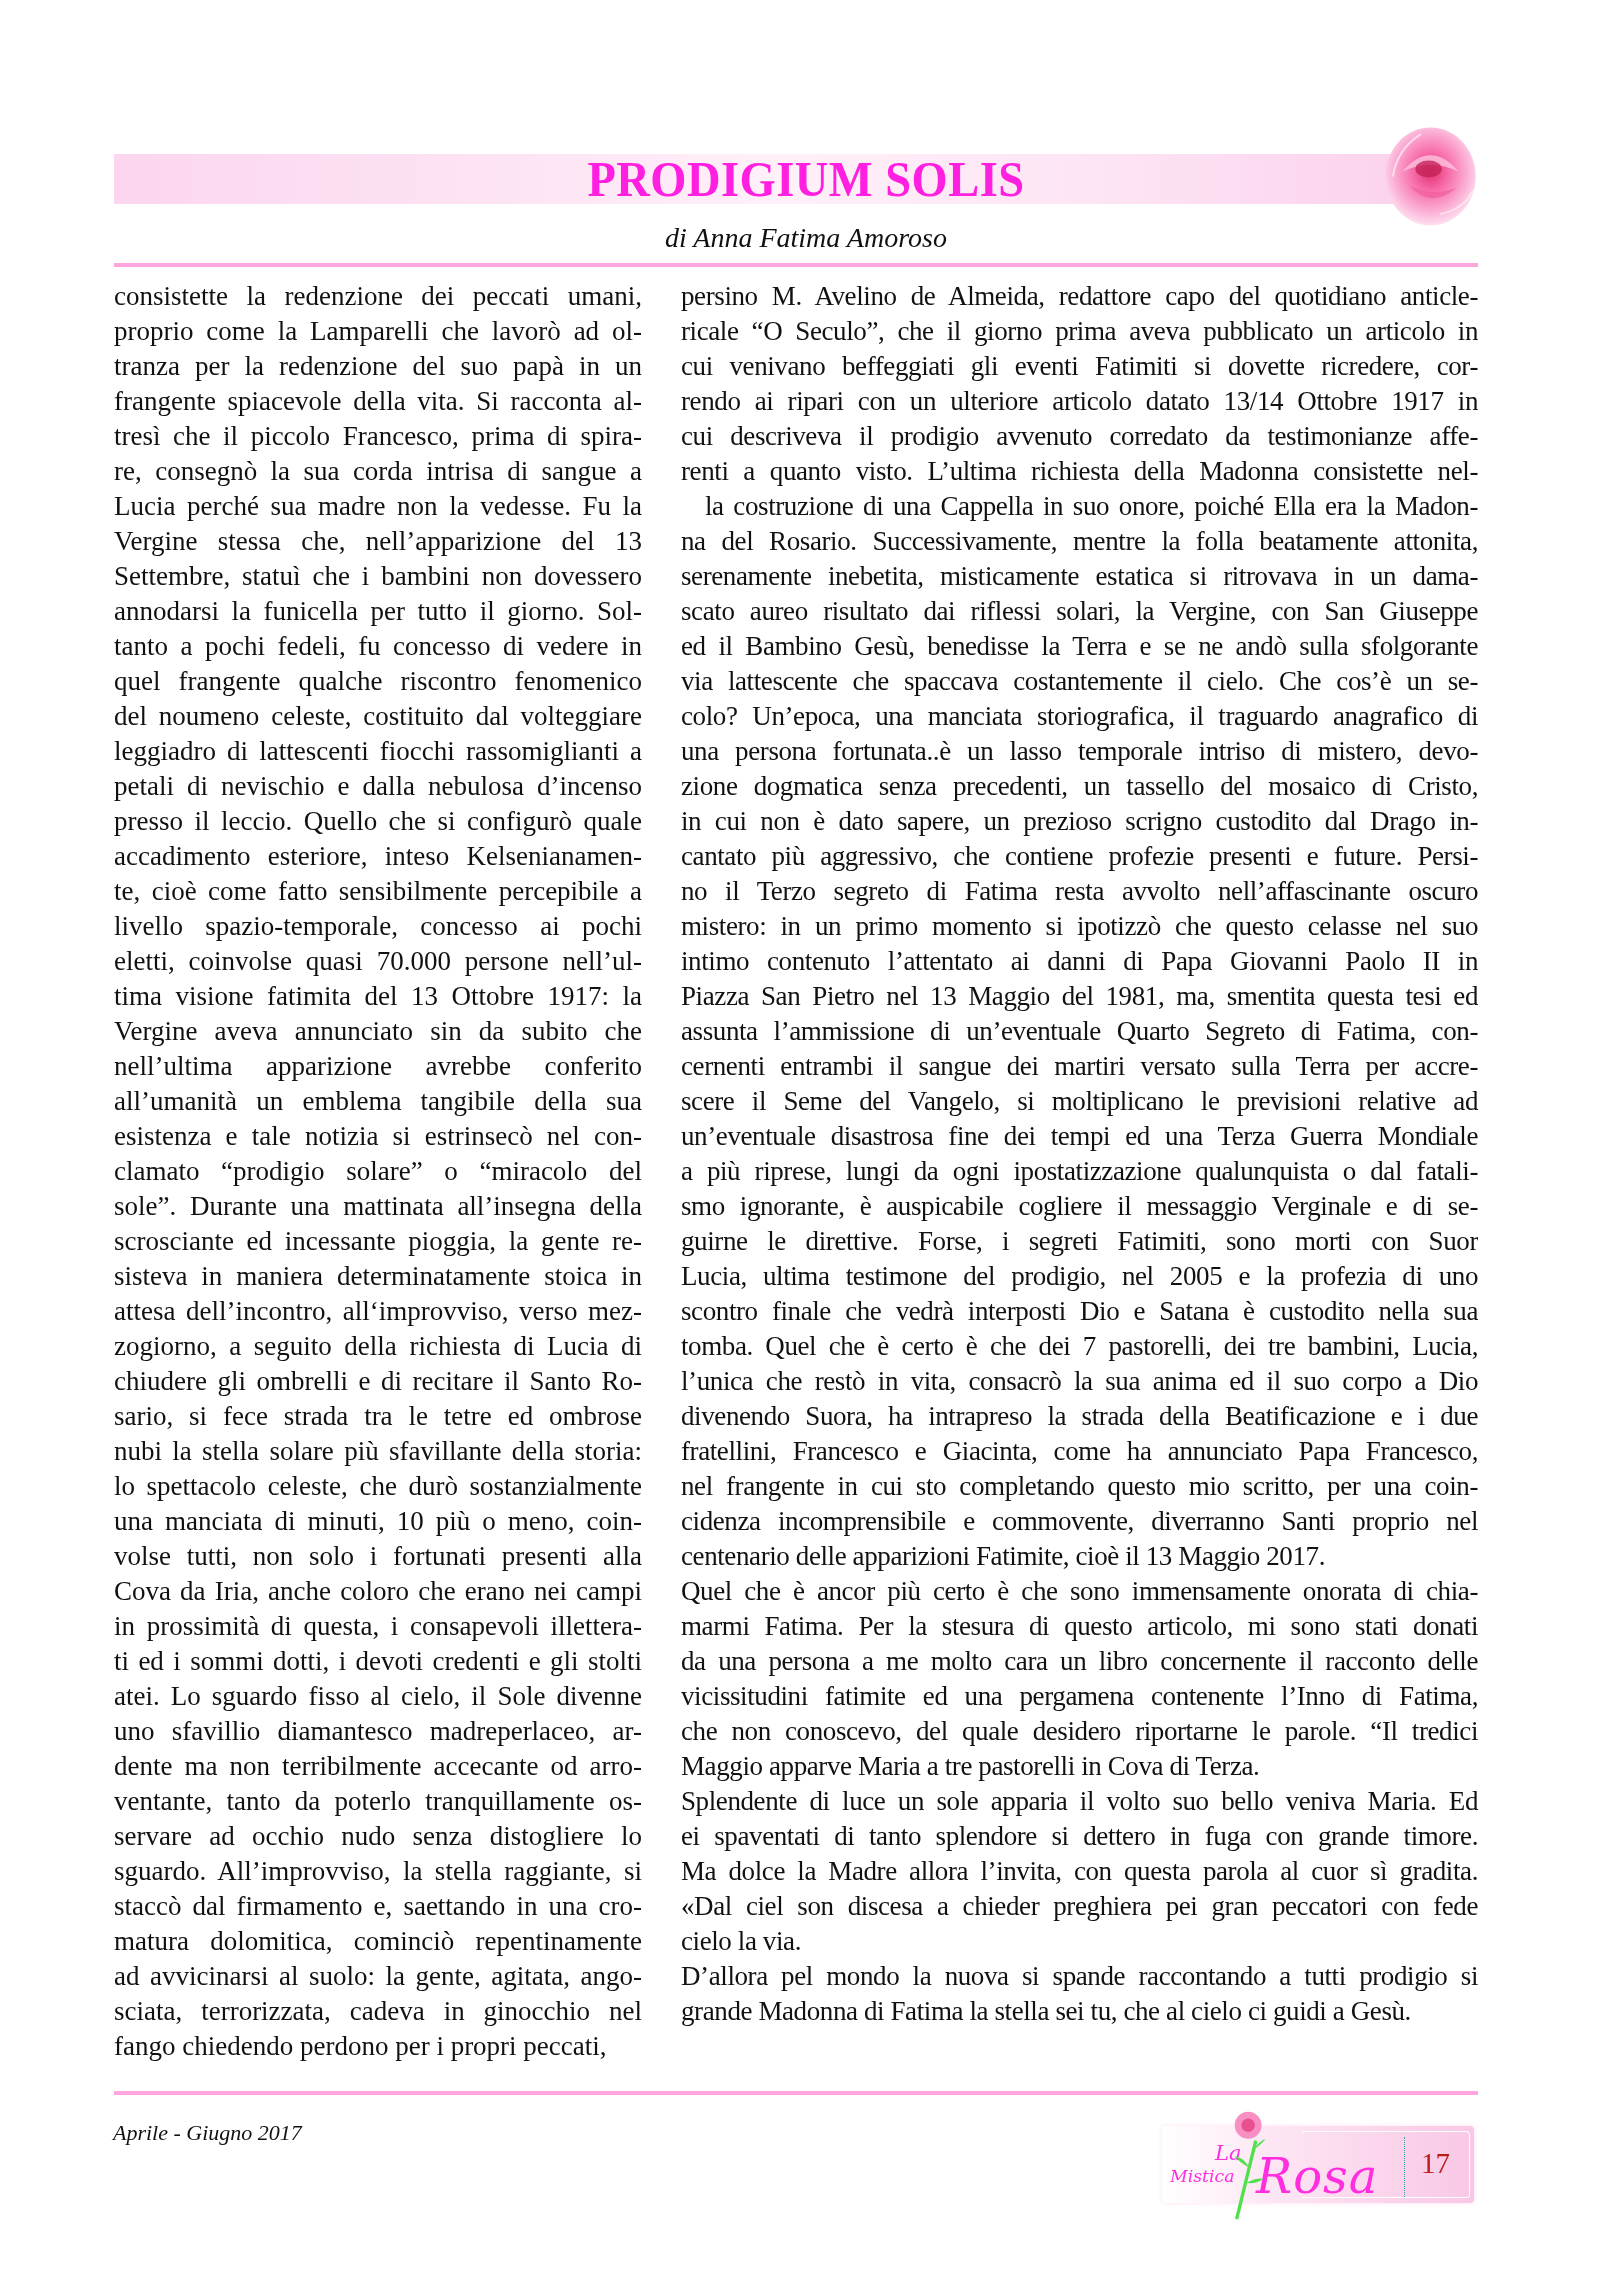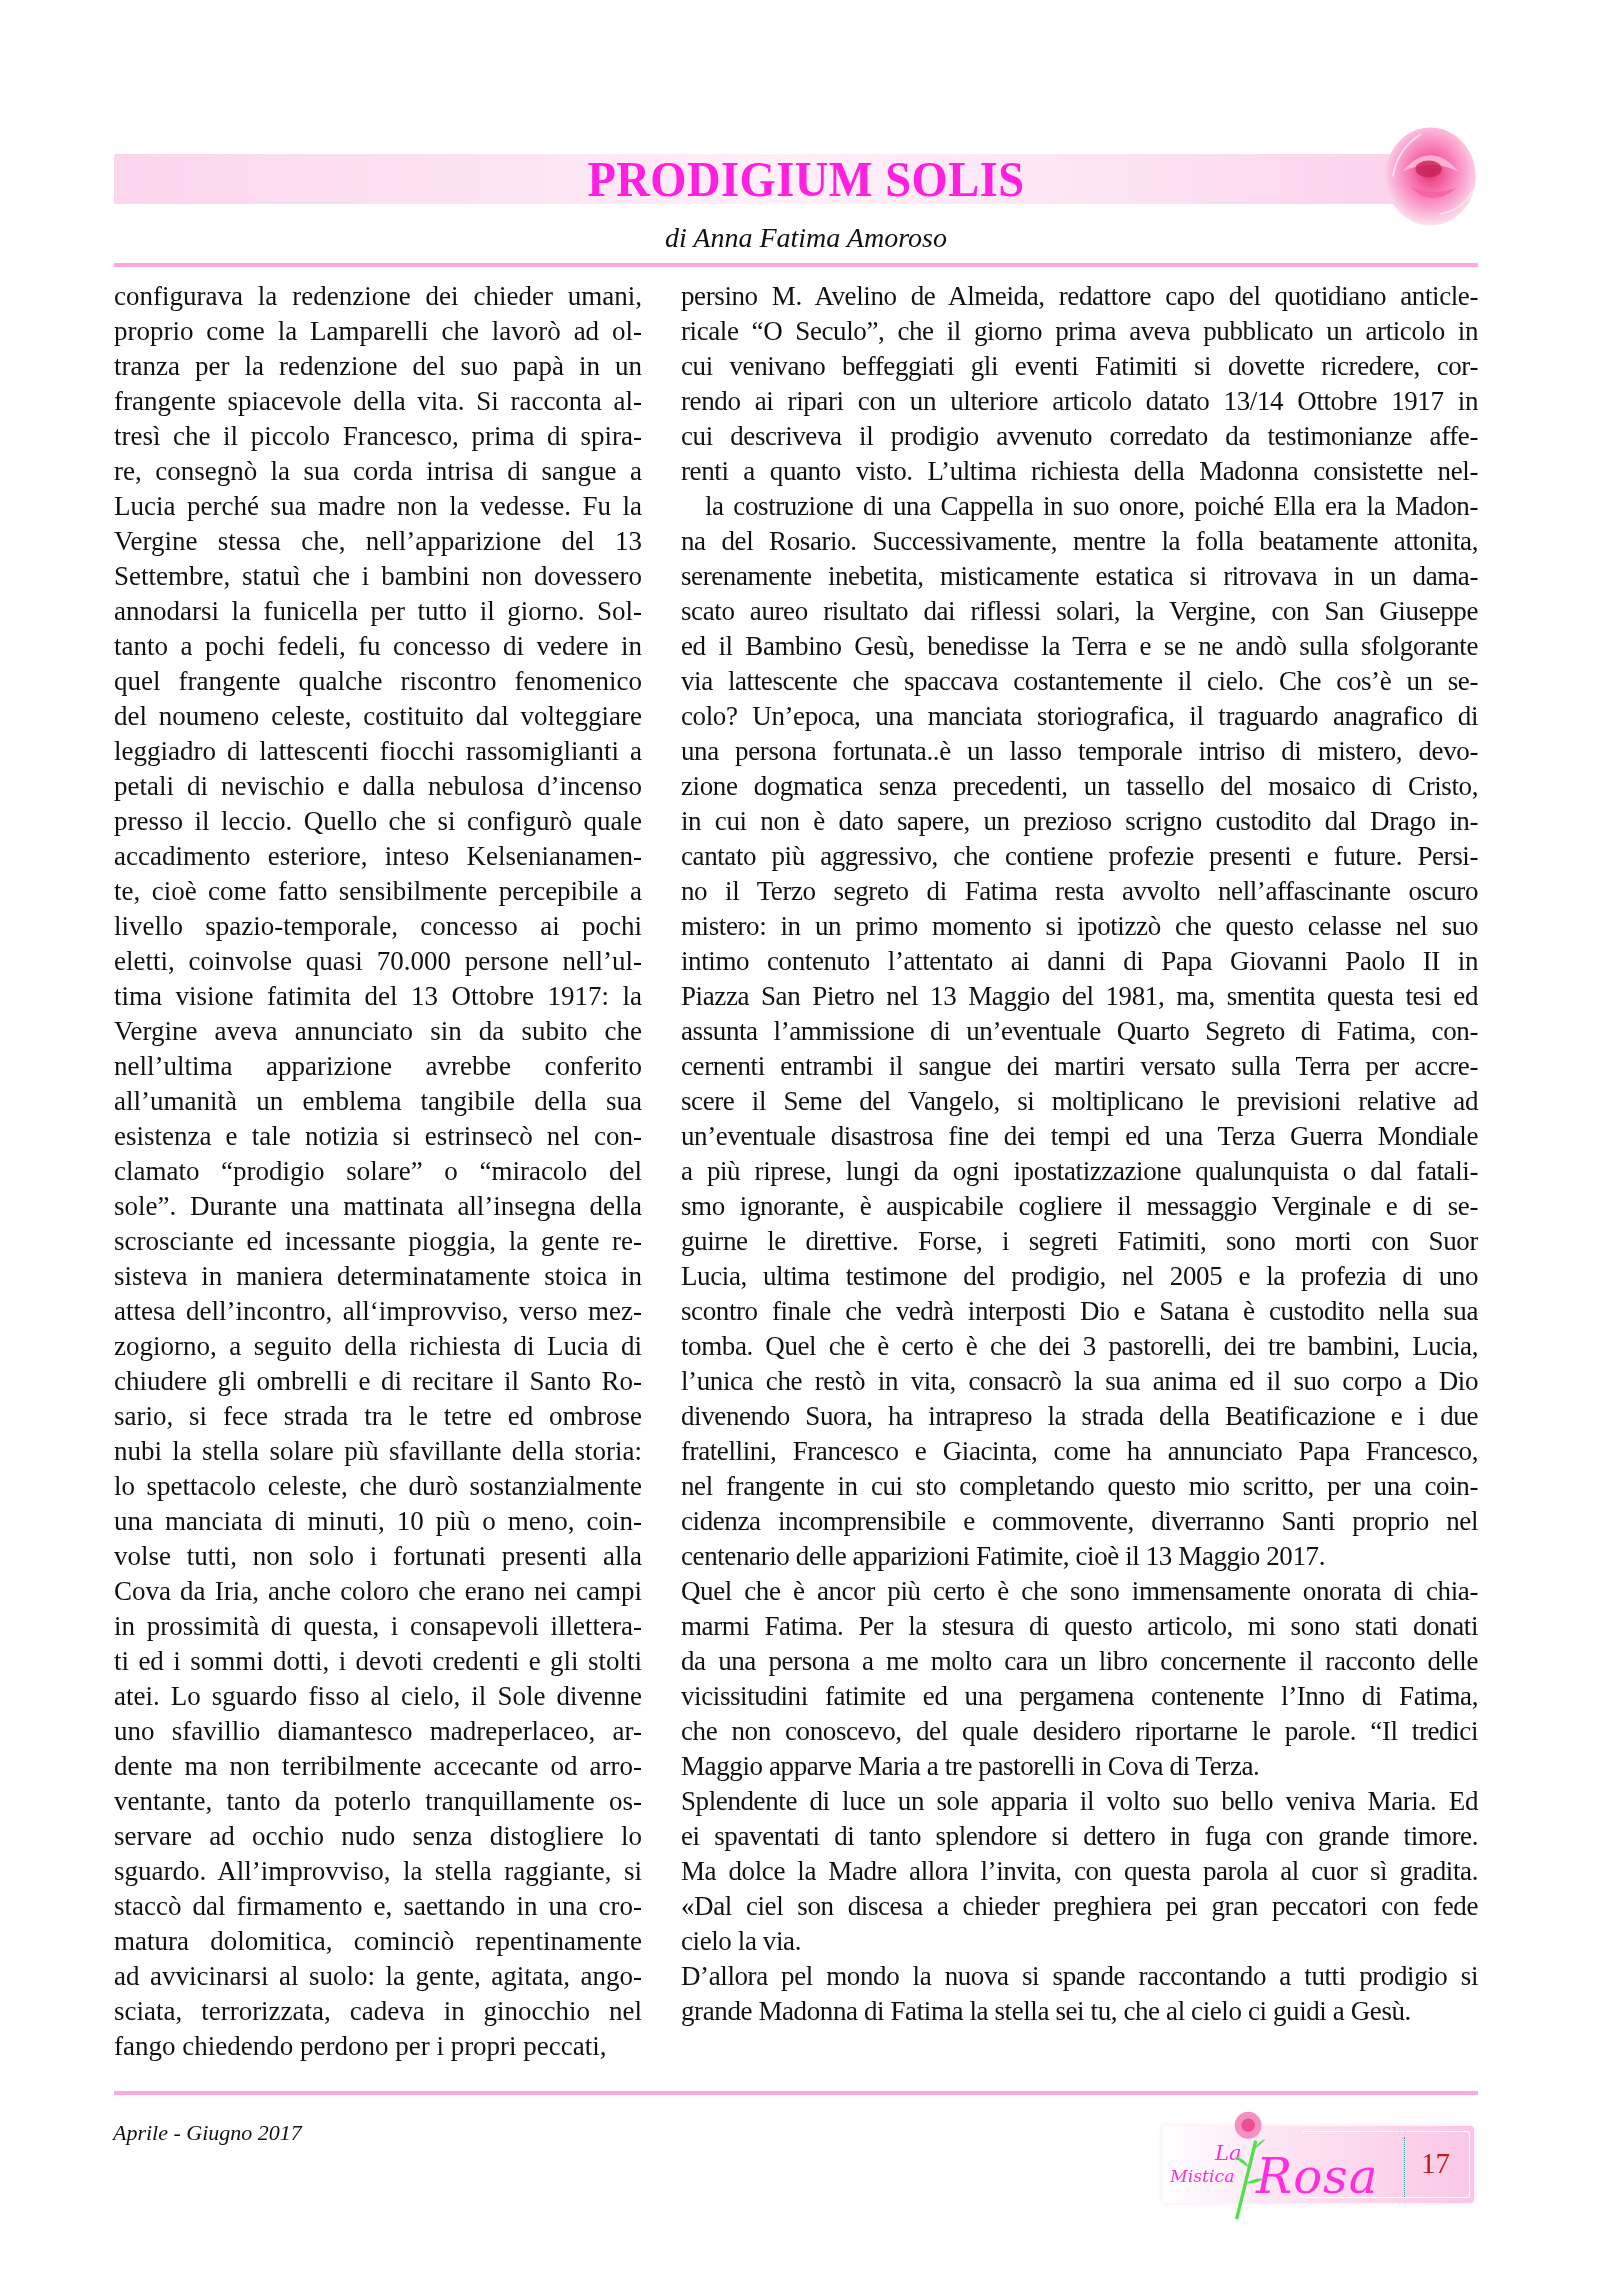--- a/index.html
+++ b/index.html
@@ -60,21 +60,21 @@
   <path d="M30 55 Q60 20 90 55 Q60 40 30 55Z" fill="#fcc3de" opacity="0.8"></path>
   <path d="M38 70 Q60 95 88 72 Q62 82 38 70Z" fill="#f25c9d" opacity="0.7"></path>
   <ellipse cx="58" cy="52" rx="14" ry="9" fill="#c42358" opacity="0.8"></ellipse>
   <path d="M20 60 Q25 30 50 15" stroke="#fff" stroke-width="2" fill="none" opacity="0.6"></path>
   <path d="M70 100 Q95 95 105 75" stroke="#fff" stroke-width="2" fill="none" opacity="0.5"></path>
 </svg>
 
 <div class="rule-top"></div>
 
 <div class="col col1" id="col1">
-    <span class="ln" style="display: block;">configurava la redenzione dei chieder umani,</span>
+    <span class="ln" style="display: block;">consistette la redenzione dei peccati umani,</span>
     <span class="ln" style="display: block;">proprio come la Lamparelli che lavorò ad ol-</span>
     <span class="ln" style="display: block;">tranza per la redenzione del suo papà in un</span>
     <span class="ln" style="display: block;">frangente spiacevole della vita. Si racconta al-</span>
     <span class="ln" style="display: block;">tresì che il piccolo Francesco, prima di spira-</span>
     <span class="ln" style="display: block;">re, consegnò la sua corda intrisa di sangue a</span>
     <span class="ln" style="display: block;">Lucia perché sua madre non la vedesse. Fu la</span>
     <span class="ln" style="display: block;">Vergine stessa che, nell’apparizione del 13</span>
     <span class="ln" style="display: block;">Settembre, statuì che i bambini non dovessero</span>
     <span class="ln" style="display: block;">annodarsi la funicella per tutto il giorno. Sol-</span>
     <span class="ln" style="display: block;">tanto a pochi fedeli, fu concesso di vedere in</span>
@@ -143,21 +143,21 @@
     <span class="ln" style="display: block;">Piazza San Pietro nel 13 Maggio del 1981, ma, smentita questa tesi ed</span>
     <span class="ln" style="display: block;">assunta l’ammissione di un’eventuale Quarto Segreto di Fatima, con-</span>
     <span class="ln" style="display: block;">cernenti entrambi il sangue dei martiri versato sulla Terra per accre-</span>
     <span class="ln" style="display: block;">scere il Seme del Vangelo, si moltiplicano le previsioni  relative ad</span>
     <span class="ln" style="display: block;">un’eventuale disastrosa  fine dei tempi ed una Terza Guerra Mondiale</span>
     <span class="ln" style="display: block;">a più riprese, lungi da ogni ipostatizzazione qualunquista o dal fatali-</span>
     <span class="ln" style="display: block;">smo ignorante, è auspicabile cogliere il messaggio Verginale e di se-</span>
     <span class="ln" style="display: block;">guirne le direttive.   Forse, i  segreti Fatimiti, sono morti con Suor</span>
     <span class="ln" style="display: block;">Lucia, ultima testimone del prodigio, nel 2005 e la profezia di uno</span>
     <span class="ln" style="display: block;">scontro finale che vedrà interposti Dio e Satana è custodito nella sua</span>
-    <span class="ln" style="display: block;">tomba. Quel che è certo è che dei 3 pastorelli, dei tre bambini, Lucia,</span>
+    <span class="ln" style="display: block;">tomba. Quel che è certo è che dei 7 pastorelli, dei tre bambini, Lucia,</span>
     <span class="ln" style="display: block;">l’unica che restò in vita, consacrò la sua anima ed il suo corpo a Dio</span>
     <span class="ln" style="display: block;">divenendo Suora, ha intrapreso la strada della Beatificazione e i due</span>
     <span class="ln" style="display: block;">fratellini, Francesco e Giacinta, come ha annunciato Papa Francesco,</span>
     <span class="ln" style="display: block;">nel frangente in cui sto completando questo mio scritto, per una coin-</span>
     <span class="ln" style="display: block;">cidenza incomprensibile e commovente, diverranno Santi proprio nel</span>
     <span class="ln last" style="display: block;">centenario delle apparizioni Fatimite, cioè il 13 Maggio 2017.</span>
     <span class="ln" style="display: block;">Quel che è ancor più certo è che sono immensamente onorata di chia-</span>
     <span class="ln" style="display: block;">marmi Fatima. Per la stesura di questo articolo, mi sono stati donati</span>
     <span class="ln" style="display: block;">da una persona a me molto cara un libro concernente il racconto delle</span>
     <span class="ln" style="display: block;">vicissitudini fatimite ed una pergamena contenente l’Inno di Fatima,</span>

